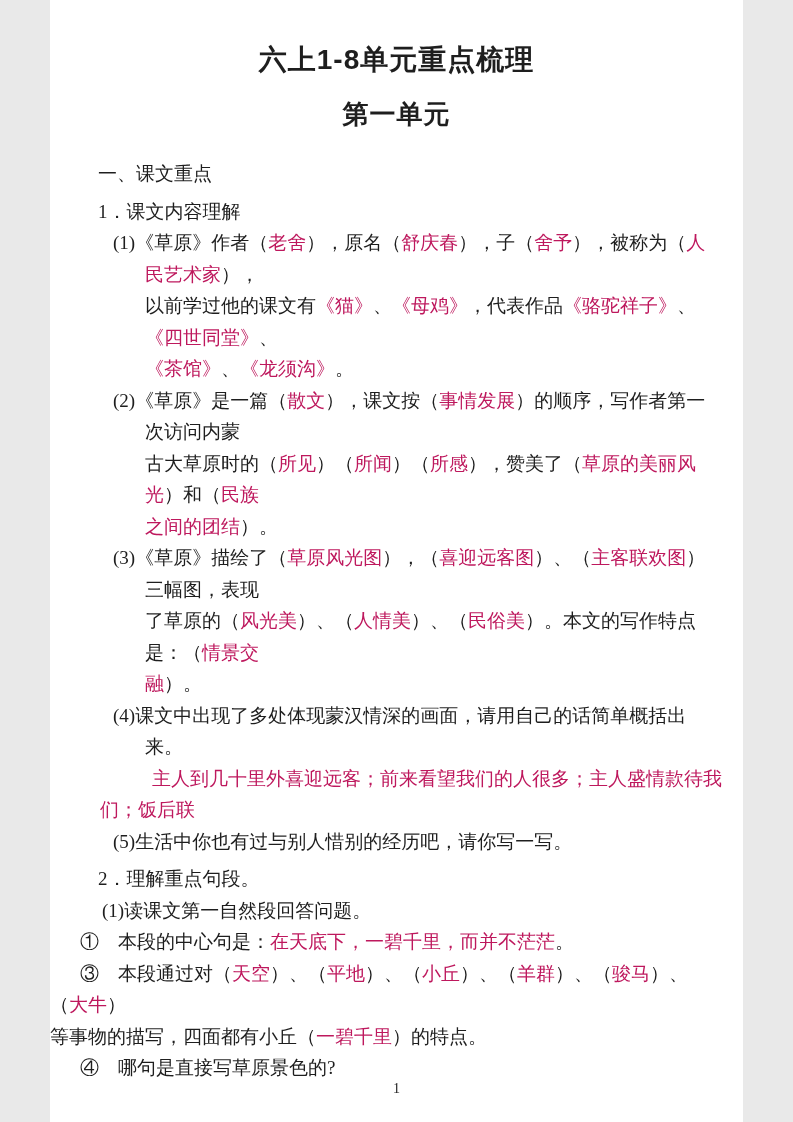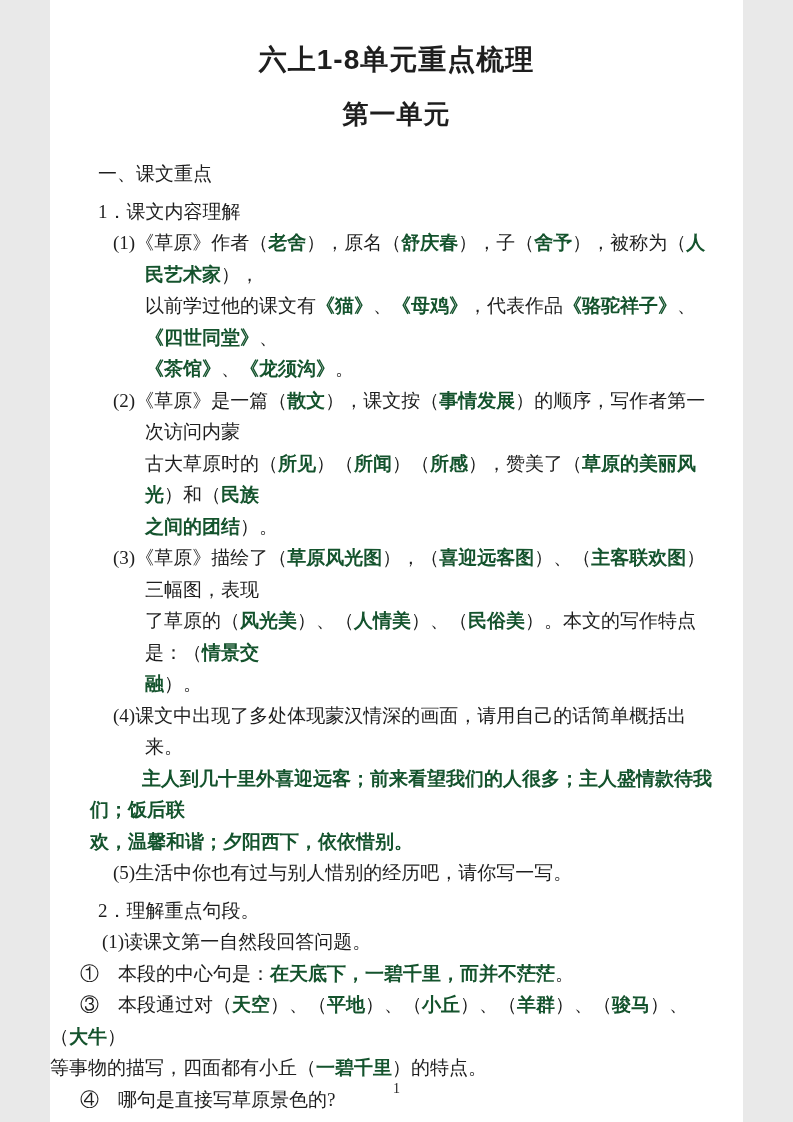--- a/index.html
+++ b/index.html
@@ -32,23 +32,23 @@
     font-size:26px;
     line-height:36px;
     letter-spacing:1px;
   }
   .block{padding-right:20px;box-sizing:border-box;}
   .h1{margin-top:26px;padding-left:48px;}
   .h2{margin-top:11px;padding-left:52px;}
   .h3{margin-top:6px;padding-left:48px;}
   .item{padding-left:95px;text-indent:-32px;}
   .item2{padding-left:52px;}
-  .answer{padding-left:40px;text-indent:52px;}
+  .answer{padding-left:50px;text-indent:52px;}
   .circle{text-indent:30px;}
-  .red{color:#14532d;font-weight:700;}
+  .red{color:#be185d;font-weight:400;}
   .footer{
     position:absolute;
     left:0;right:0;
     top:1080px;
     text-align:center;
     font-size:14px;
     line-height:18px;
     color:#222;
   }
 </style>
@@ -58,21 +58,21 @@
 <div class="page">
   <div class="doc-title">六上1-8单元重点梳理</div>
   <div class="doc-subtitle">第一单元</div>
   <div id="doc-body">
       <div class="block h1"><span>一、课文重点</span></div>
       <div class="block h3"><span>1．课文内容理解</span></div>
       <div class="block item"><span>(1)《草原》作者（</span><span class="red">老舍</span><span>），原名（</span><span class="red">舒庆春</span><span>），子（</span><span class="red">舍予</span><span>），被称为（</span><span class="red">人民艺术家</span><span>），</span><br><span>以前学过他的课文有</span><span class="red">《猫》</span><span>、</span><span class="red">《母鸡》</span><span>，代表作品</span><span class="red">《骆驼祥子》</span><span>、</span><span class="red">《四世同堂》</span><span>、</span><br><span class="red">《茶馆》</span><span>、</span><span class="red">《龙须沟》</span><span>。</span></div>
       <div class="block item"><span>(2)《草原》是一篇（</span><span class="red">散文</span><span>），课文按（</span><span class="red">事情发展</span><span>）的顺序，写作者第一次访问内蒙</span><br><span>古大草原时的（</span><span class="red">所见</span><span>）（</span><span class="red">所闻</span><span>）（</span><span class="red">所感</span><span>），赞美了（</span><span class="red">草原的美丽风光</span><span>）和（</span><span class="red">民族</span><br><span class="red">之间的团结</span><span>）。</span></div>
       <div class="block item"><span>(3)《草原》描绘了（</span><span class="red">草原风光图</span><span>），（</span><span class="red">喜迎远客图</span><span>）、（</span><span class="red">主客联欢图</span><span>）三幅图，表现</span><br><span>了草原的（</span><span class="red">风光美</span><span>）、（</span><span class="red">人情美</span><span>）、（</span><span class="red">民俗美</span><span>）。本文的写作特点是：（</span><span class="red">情景交</span><br><span class="red">融</span><span>）。</span></div>
       <div class="block item"><span>(4)课文中出现了多处体现蒙汉情深的画面，请用自己的话简单概括出来。</span></div>
-      <div class="block answer"><span class="red">主人到几十里外喜迎远客；前来看望我们的人很多；主人盛情款待我们；饭后联</span><br><span class="red">欢，温馨和谐；夕阳西下，依依惜别。</span></div>
+      <div class="block answer"><span class="red">主人到几十里外喜迎远客；前来看望我们的人很多；主人盛情款待我们；饭后联</span><br></div>
       <div class="block item"><span>(5)生活中你也有过与别人惜别的经历吧，请你写一写。</span></div>
       <div class="block h3"><span>2．理解重点句段。</span></div>
       <div class="block item2"><span>(1)读课文第一自然段回答问题。</span></div>
       <div class="block circle"><span>①　本段的中心句是：</span><span class="red">在天底下，一碧千里，而并不茫茫</span><span>。</span></div>
       <div class="block circle"><span>③　本段通过对（</span><span class="red">天空</span><span>）、（</span><span class="red">平地</span><span>）、（</span><span class="red">小丘</span><span>）、（</span><span class="red">羊群</span><span>）、（</span><span class="red">骏马</span><span>）、（</span><span class="red">大牛</span><span>）</span><br><span>等事物的描写，四面都有小丘（</span><span class="red">一碧千里</span><span>）的特点。</span></div>
       <div class="block circle"><span>④　哪句是直接写草原景色的?</span></div>
     </div>
   <div class="footer">1</div>
 </div>
 

